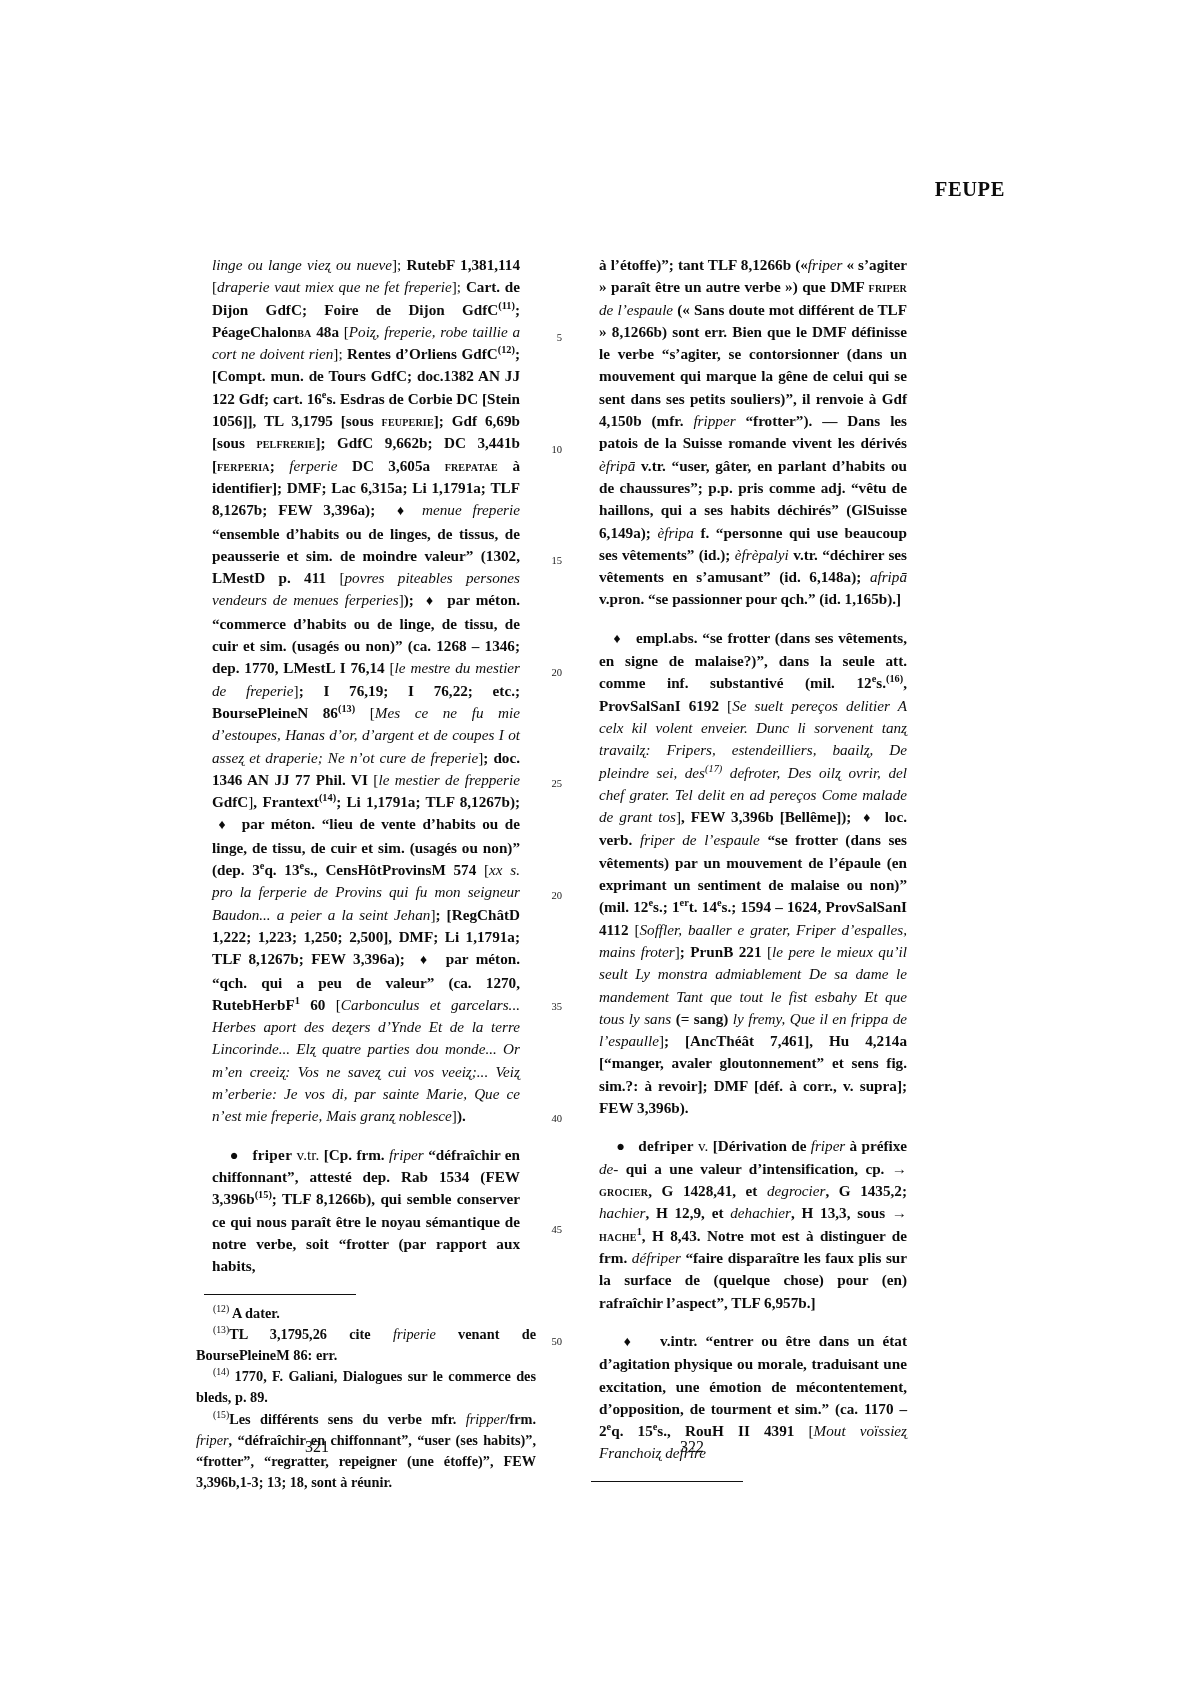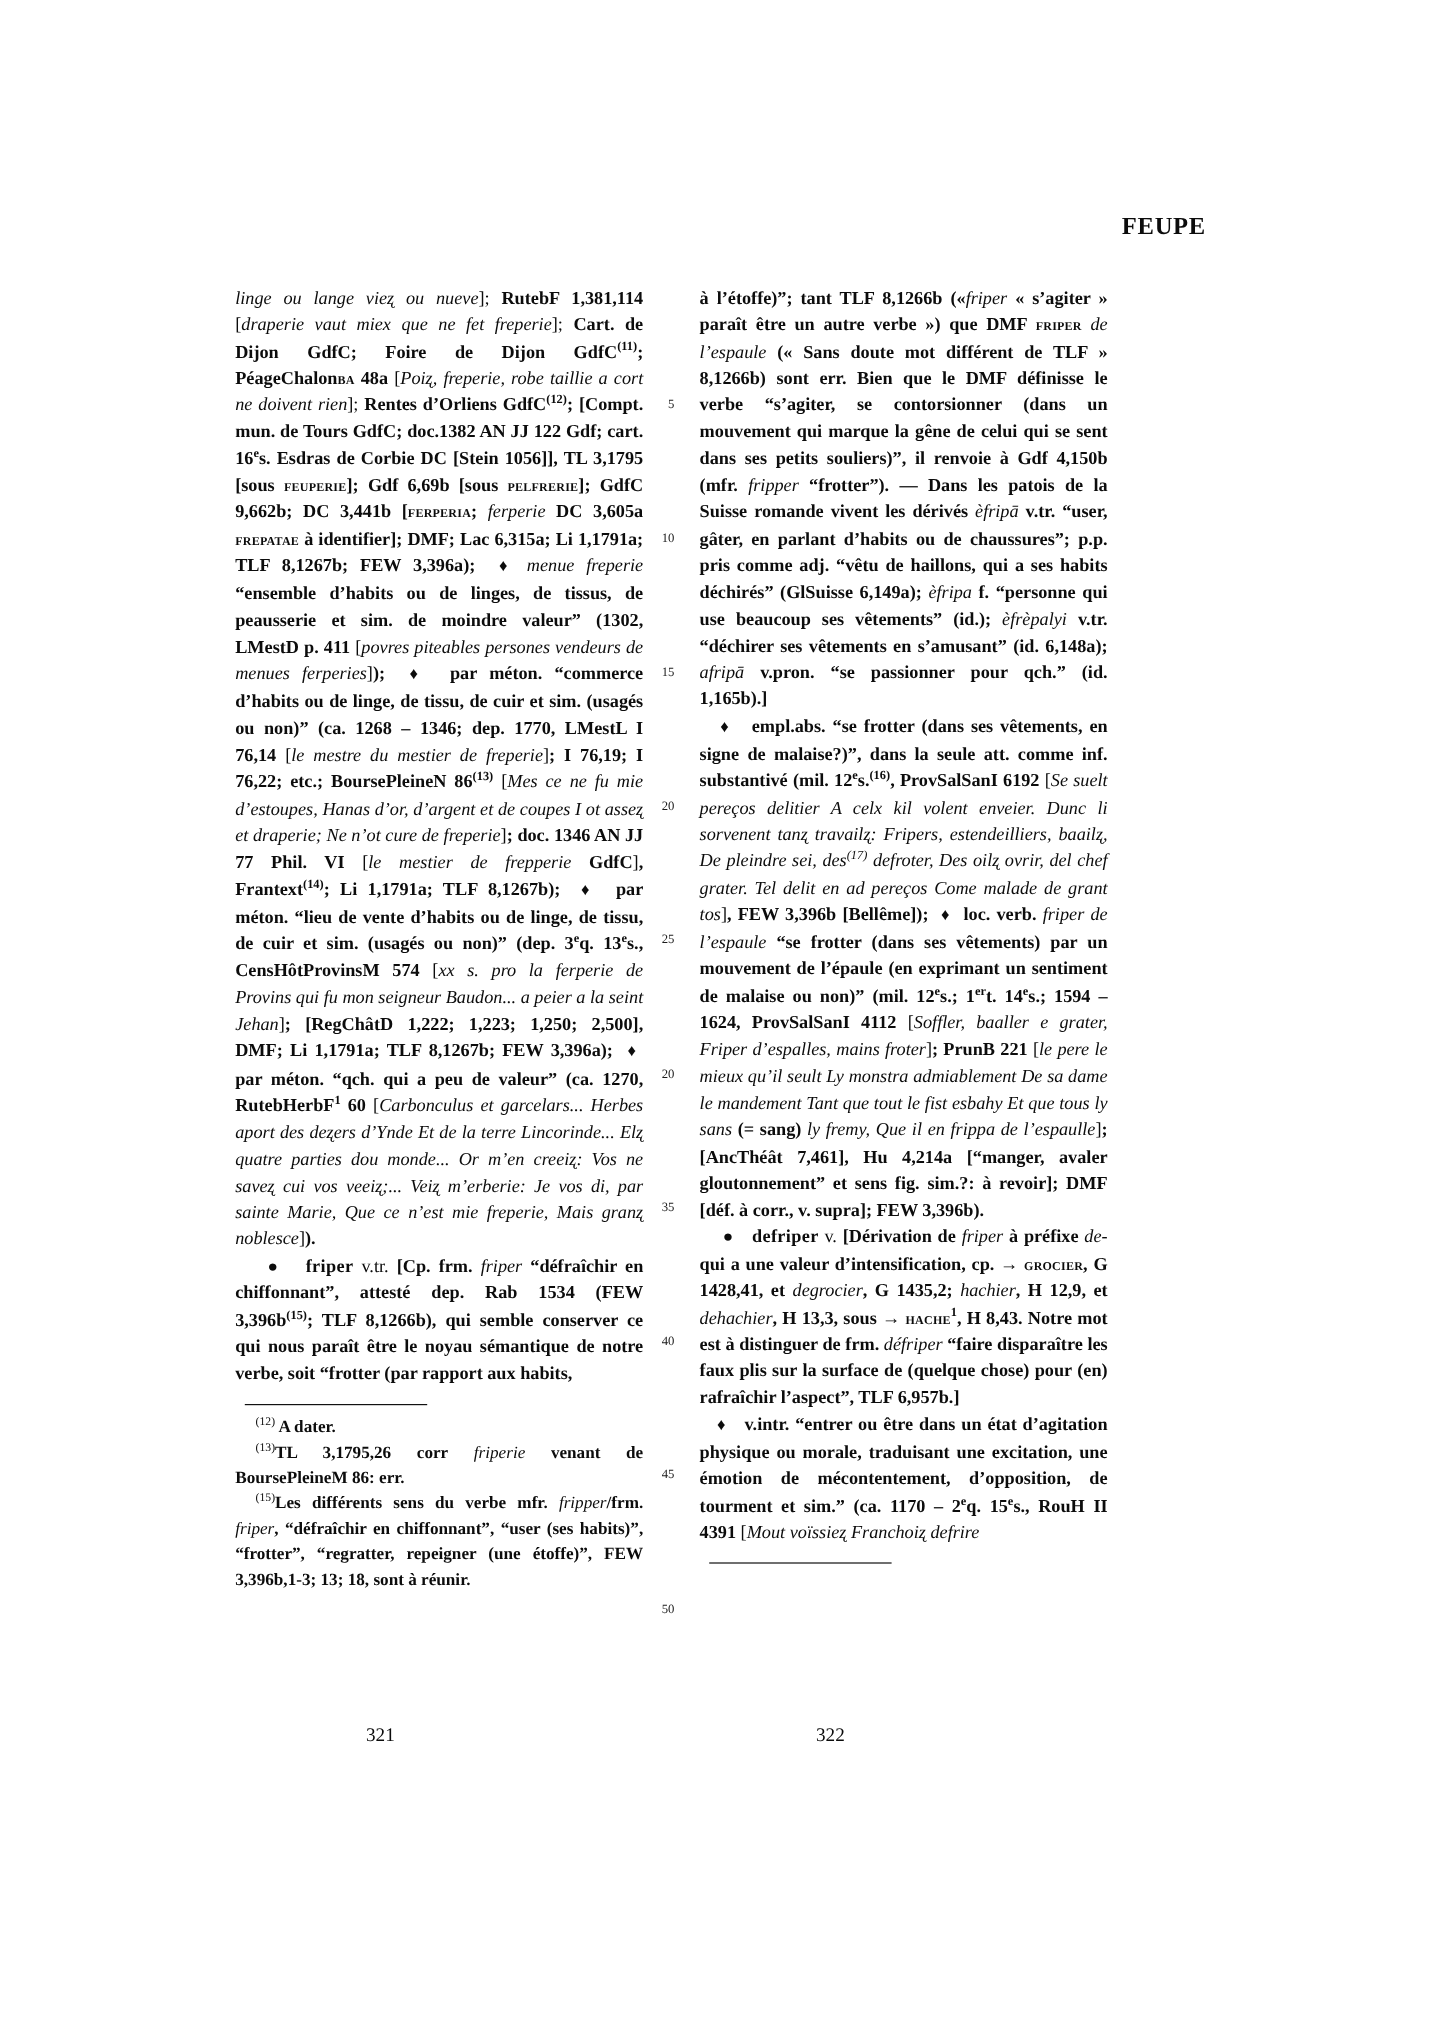--- a/index.html
+++ b/index.html
@@ -43,21 +43,21 @@
     font-size: 15.2px;
     line-height: 22.3px;
     text-align: justify;
     text-justify: inter-word;
     hyphens: manual;
   }
   .col-left  { left: 196px; }
   .col-right { left: 583px; }
 
   .col p {
-    margin: 0;
+    margin: 16px;
     text-indent: 0;
   }
 
   
   .linenums {
     position: absolute;
     left: 540px;
     top: 238px;
     width: 22px;
     font-size: 10.6px;
@@ -180,21 +180,22 @@
       <div class="blank">.</div>
     <div>50</div>
   </div>
 
   <div class="col col-left">
     <p><i>linge ou lange vieʐ ou nueve</i>]; <b>RutebF 1,381,114</b> [<i>draperie vaut miex que ne fet freperie</i>]; <b>Cart. de Dijon GdfC; Foire de Dijon GdfC<span class="sup-num">(11)</span>; PéageChalon</b><span class="sc"><b>ba</b></span><b> 48a</b> [<i>Poiʐ, freperie, robe taillie a cort ne doivent rien</i>]; <b>Rentes d’Orliens GdfC<span class="sup-num">(12)</span>; [Compt. mun. de Tours GdfC; doc.1382 AN JJ 122 Gdf; cart. 16<sup>e</sup>s. Esdras de Corbie DC [Stein 1056]], TL 3,1795 [sous <span class="sc">feuperie</span>]; Gdf 6,69b [sous <span class="sc">pelfrerie</span>]; GdfC 9,662b; DC 3,441b [<span class="sc">ferperia</span>; </b><i>ferperie</i><b> DC 3,605a <span class="sc">frepatae</span> à identifier]; DMF; Lac 6,315a; Li 1,1791a; TLF 8,1267b; FEW 3,396a);</b> &nbsp;<span class="lozenge">♦</span> <i>menue freperie</i> <b>“ensemble d’habits ou de linges, de tissus, de peausserie et sim. de moindre valeur” (1302, LMestD p. 411</b> [<i>povres piteables persones vendeurs de menues ferperies</i>]<b>);</b> &nbsp;<span class="lozenge">♦</span>&nbsp; <b>par méton. “commerce d’habits ou de linge, de tissu, de cuir et sim. (usagés ou non)” (ca. 1268 – 1346; dep. 1770, LMestL I 76,14</b> [<i>le mestre du mestier de freperie</i>]<b>; I 76,19; I 76,22; etc.; BoursePleineN 86<span class="sup-num">(13)</span></b> [<i>Mes ce ne fu mie d’estoupes, Hanas d’or, d’argent et de coupes I ot asseʐ et draperie; Ne n’ot cure de freperie</i>]<b>; doc. 1346 AN JJ 77 Phil. VI</b> [<i>le mestier de frepperie</i> <b>GdfC</b>]<b>, Frantext<span class="sup-num">(14)</span>; Li 1,1791a; TLF 8,1267b);</b> &nbsp;<span class="lozenge">♦</span>&nbsp; <b>par méton. “lieu de vente d’habits ou de linge, de tissu, de cuir et sim. (usagés ou non)” (dep. 3<sup>e</sup>q. 13<sup>e</sup>s., CensHôtProvinsM 574</b> [<i>xx s. pro la ferperie de Provins qui fu mon seigneur Baudon... a peier a la seint Jehan</i>]<b>; [RegChâtD 1,222; 1,223; 1,250; 2,500], DMF; Li 1,1791a; TLF 8,1267b; FEW 3,396a);</b> &nbsp;<span class="lozenge">♦</span>&nbsp; <b>par méton. “qch. qui a peu de valeur” (ca. 1270, RutebHerbF<sup>1</sup> 60</b> [<i>Carbonculus et garcelars... Herbes aport des deʐers d’Ynde Et de la terre Lincorinde... Elʐ quatre parties dou monde... Or m’en creeiʐ: Vos ne saveʐ cui vos veeiʐ;... Veiʐ m’erberie: Je vos di, par sainte Marie, Que ce n’est mie freperie, Mais granʐ noblesce</i>]<b>).</b></p>
     <p>&nbsp;&nbsp;&nbsp;&nbsp;<span class="bullet-lg">●</span>&nbsp;&nbsp; <span class="headword">friper</span> v.tr. <b>[Cp. frm.</b> <i>friper</i> <b>“défraîchir en chiffonnant”, attesté dep. Rab 1534 (FEW 3,396b<span class="sup-num">(15)</span>; TLF 8,1266b), qui semble conserver ce qui nous paraît être le noyau sémantique de notre verbe, soit “frotter (par rapport aux habits,</b></p>
     <div class="fnrule"></div>
     <div class="footnotes">
       <p><span class="sup-num">(12)</span><b> A dater.</b></p>
-      <p><span class="sup-num">(13)</span><b>TL 3,1795,26 corr</b> <i>friperie</i> <b>venant de BoursePleineM 86: err.</b></p>
+      <p><span class="sup-num">(13)</span><b>TL 3,1795,26 cite</b> <i>friperie</i> <b>venant de BoursePleineM 86: err.</b></p>
+      <p><span class="sup-num">(14)</span><b> 1770, F. Galiani, Dialogues sur le commerce des bleds, p. 89.</b></p>
       <p><span class="sup-num">(15)</span><b>Les différents sens du verbe mfr.</b> <i>fripper</i><b>/frm.</b> <i>friper</i><b>, “défraîchir en chiffonnant”, “user (ses habits)”, “frotter”, “regratter, repeigner (une étoffe)”, FEW 3,396b,1-3; 13; 18, sont à réunir.</b></p>
     </div>
   </div>
 
   <div class="col col-right">
     <p><b>à l’étoffe)”; tant TLF 8,1266b («</b><i>friper</i> <b>« s’agiter » paraît être un autre verbe ») que DMF <span class="sc">friper</span></b> <i>de l’espaule</i> <b>(« Sans doute mot différent de TLF » 8,1266b) sont err. Bien que le DMF définisse le verbe “s’agiter, se contorsionner (dans un mouvement qui marque la gêne de celui qui se sent dans ses petits souliers)”, il renvoie à Gdf 4,150b (mfr.</b> <i>fripper</i> <b>“frotter”). — Dans les patois de la Suisse romande vivent les dérivés</b> <i>èfripā</i> <b>v.tr. “user, gâter, en parlant d’habits ou de chaussures”; p.p. pris comme adj. “vêtu de haillons, qui a ses habits déchirés” (GlSuisse 6,149a);</b> <i>èfripa</i> <b>f. “personne qui use beaucoup ses vêtements” (id.);</b> <i>èfrèpalyi</i> <b>v.tr. “déchirer ses vêtements en s’amusant” (id. 6,148a);</b> <i>afripā</i> <b>v.pron. “se passionner pour qch.” (id. 1,165b).]</b></p>
     <p>&nbsp;&nbsp;&nbsp;<span class="lozenge">♦</span>&nbsp;&nbsp; <b>empl.abs. “se frotter (dans ses vêtements, en signe de malaise?)”, dans la seule att. comme inf. substantivé (mil. 12<sup>e</sup>s.<span class="sup-num">(16)</span>, ProvSalSanI 6192</b> [<i>Se suelt pereços delitier A celx kil volent enveier. Dunc li sorvenent tanʐ travailʐ: Fripers, estendeilliers, baailʐ, De pleindre sei, des<span class="sup-num">(17)</span> defroter, Des oilʐ ovrir, del chef grater. Tel delit en ad pereços Come malade de grant tos</i>]<b>, FEW 3,396b [Bellême]);</b> &nbsp;<span class="lozenge">♦</span>&nbsp; <b>loc. verb.</b> <i>friper de l’espaule</i> <b>“se frotter (dans ses vêtements) par un mouvement de l’épaule (en exprimant un sentiment de malaise ou non)” (mil. 12<sup>e</sup>s.; 1<sup>er</sup>t. 14<sup>e</sup>s.; 1594 – 1624, ProvSalSanI 4112</b> [<i>Soffler, baaller e grater, Friper d’espalles, mains froter</i>]<b>; PrunB 221</b> [<i>le pere le mieux qu’il seult Ly monstra admiablement De sa dame le mandement Tant que tout le fist esbahy Et que tous ly sans</i> <b>(= sang)</b> <i>ly fremy, Que il en frippa de l’espaulle</i>]<b>; [AncThéât 7,461], Hu 4,214a [“manger, avaler gloutonnement” et sens fig. sim.?: à revoir]; DMF [déf. à corr., v. supra]; FEW 3,396b).</b></p>
     <p>&nbsp;&nbsp;&nbsp;&nbsp;<span class="bullet-lg">●</span>&nbsp;&nbsp; <span class="headword">defriper</span> v. <b>[Dérivation de</b> <i>friper</i> <b>à préfixe</b> <i>de-</i> <b>qui a une valeur d’intensification, cp. → <span class="sc">grocier</span>, G 1428,41, et</b> <i>degrocier</i><b>, G 1435,2;</b> <i>hachier</i><b>, H 12,9, et</b> <i>dehachier</i><b>, H 13,3, sous → <span class="sc">hache</span><sup>1</sup>, H 8,43. Notre mot est à distinguer de frm.</b> <i>défriper</i> <b>“faire disparaître les faux plis sur la surface de (quelque chose) pour (en) rafraîchir l’aspect”, TLF 6,957b.]</b></p>
     <p>&nbsp;&nbsp;&nbsp;<span class="lozenge">♦</span>&nbsp;&nbsp; <b>v.intr. “entrer ou être dans un état d’agitation physique ou morale, traduisant une excitation, une émotion de mécontentement, d’opposition, de tourment et sim.” (ca. 1170 – 2<sup>e</sup>q. 15<sup>e</sup>s., RouH II 4391</b> [<i>Mout voïssieʐ Franchoiʐ defrire</i></p>
     <div class="fnrule-right"></div>

